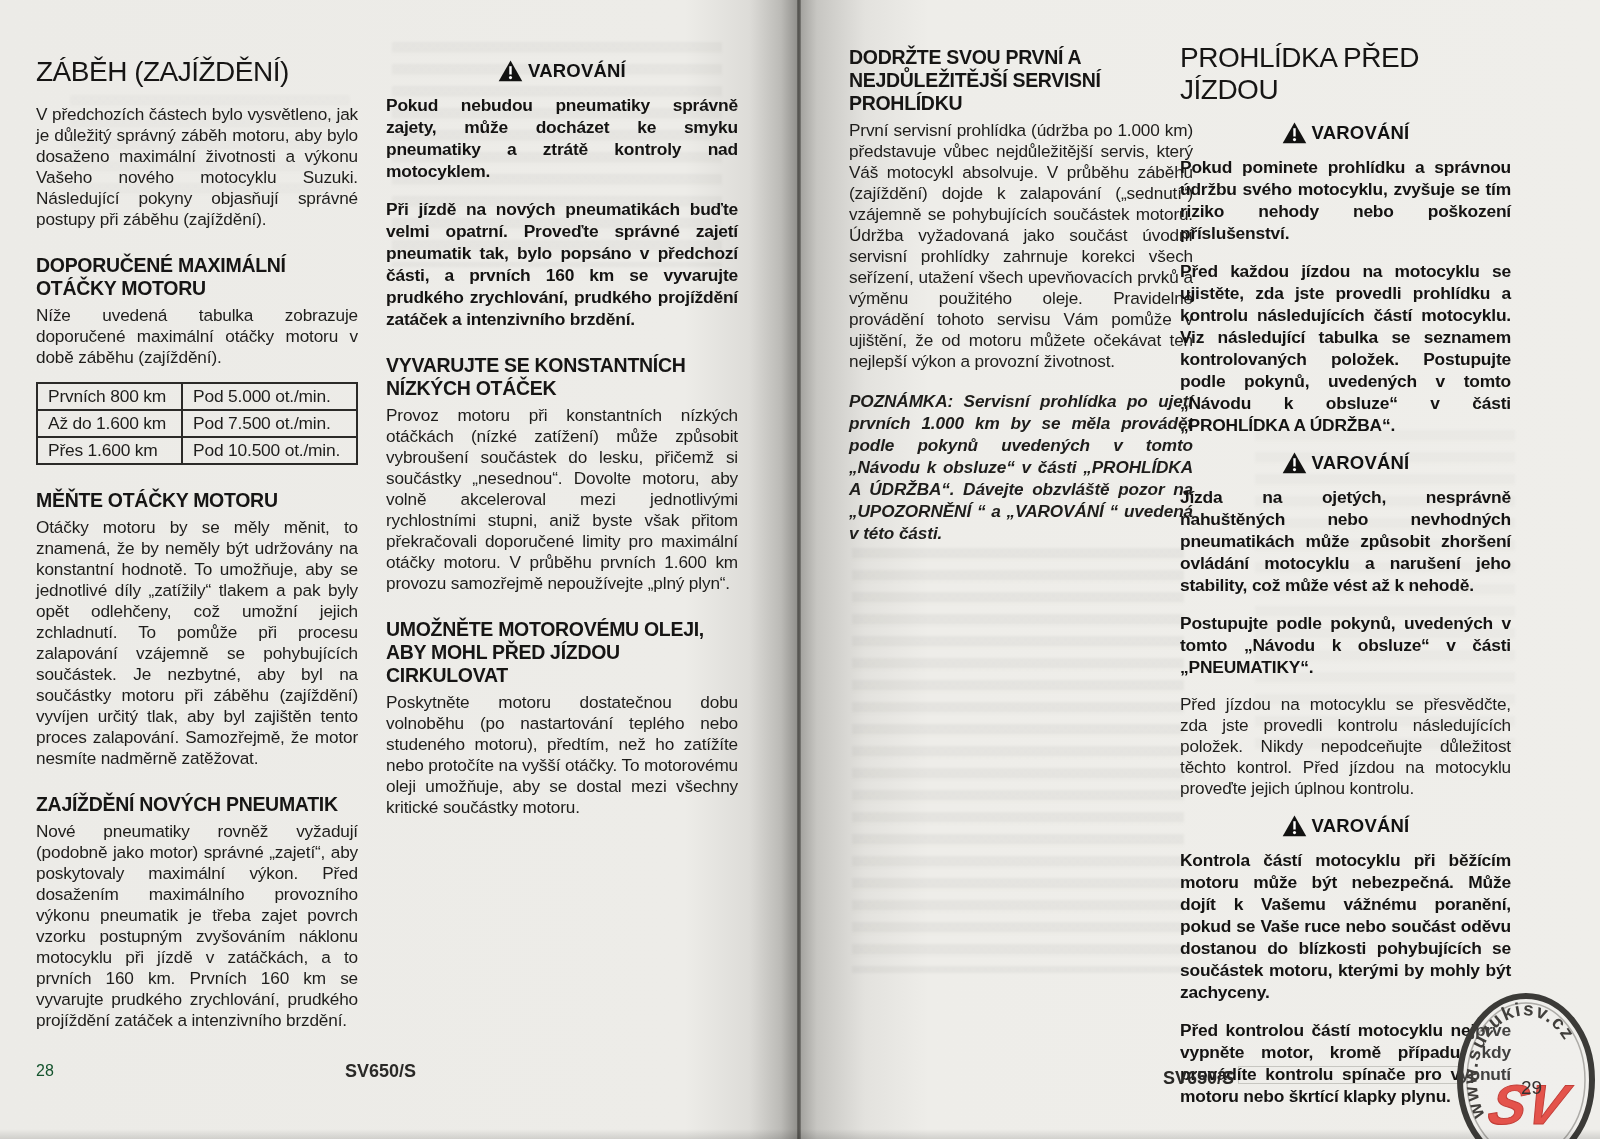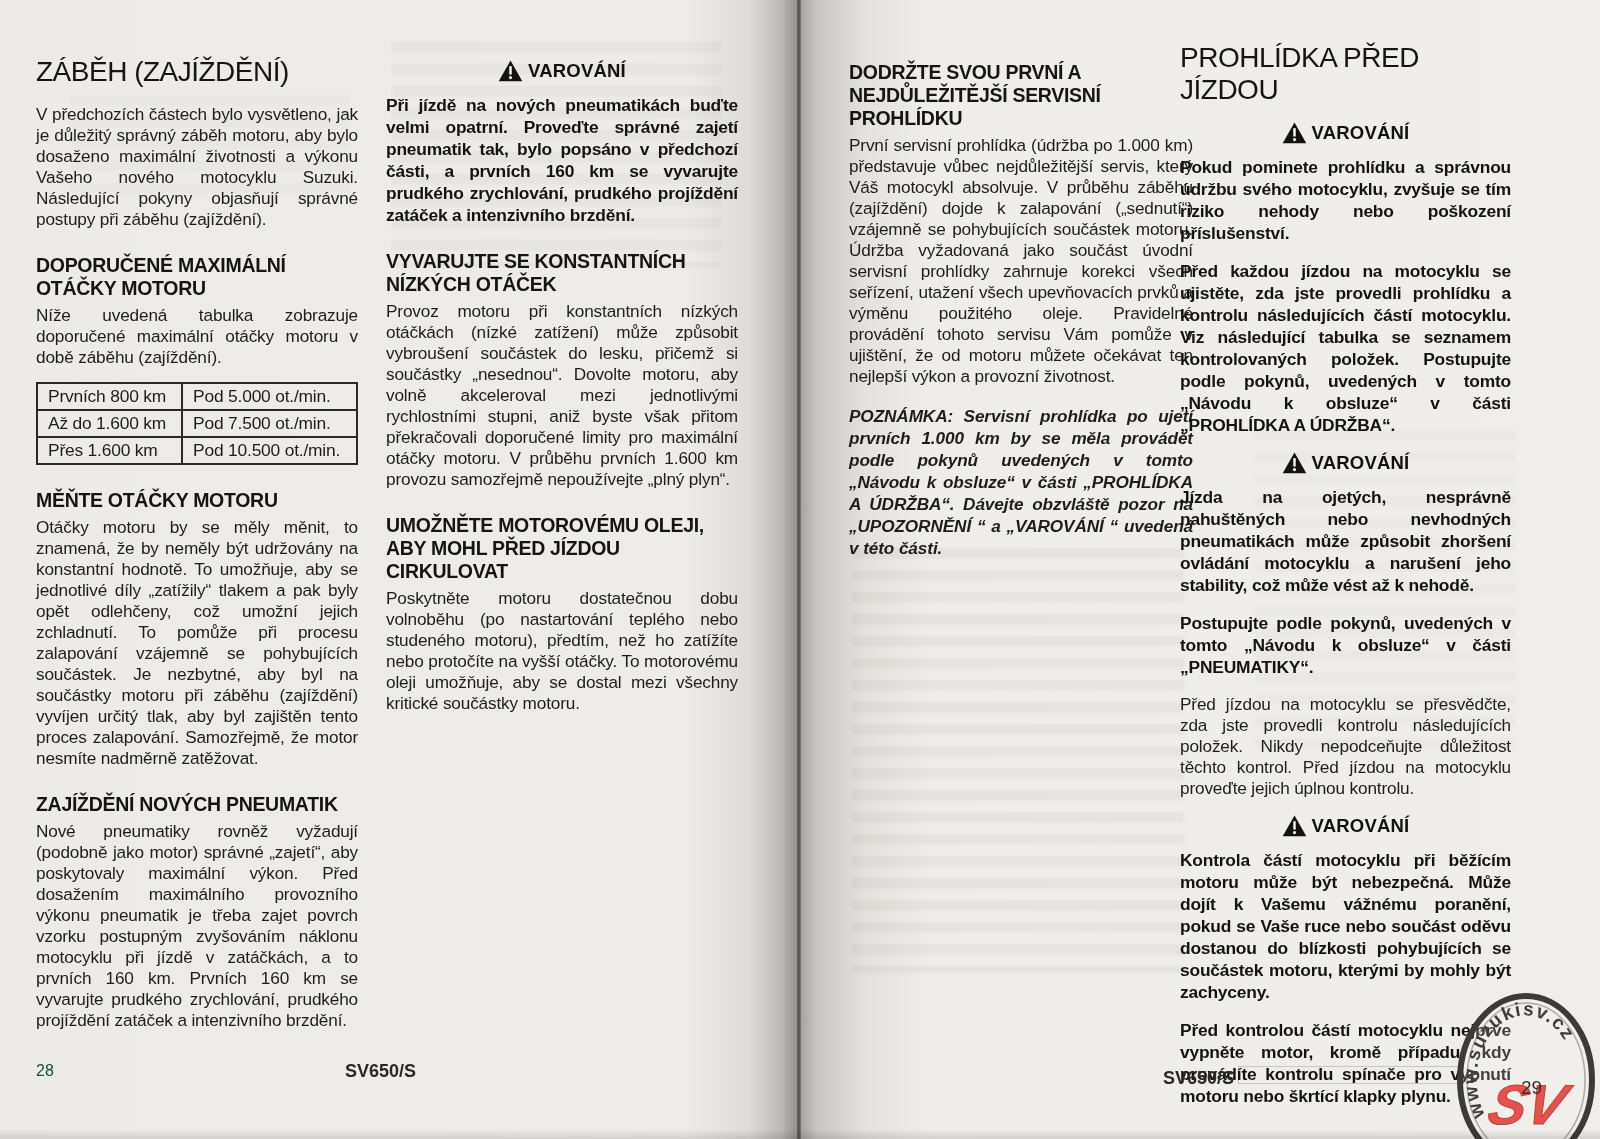--- a/index.html
+++ b/index.html
@@ -10,21 +10,21 @@
   .spine{position:absolute;left:797px;top:0;width:4px;height:1139px;
     background:linear-gradient(90deg,#6b6a66,#504f4b 50%,#7f7e7a);}
   .page-right{position:absolute;left:801px;top:0;width:799px;height:1139px;
     background:linear-gradient(90deg,#a5a4a0 0%,#c7c6c2 2%,#e3e2de 8%,#eeede9 16%,#efeeea 100%);}
   .spread::after{content:"";position:absolute;left:0;bottom:0;width:100%;height:10px;
     background:linear-gradient(180deg,rgba(0,0,0,0),rgba(0,0,0,0.12));pointer-events:none;}
 
   .col{position:absolute;}
   .h1{font-size:28px;font-weight:normal;letter-spacing:-0.5px;line-height:1.15;margin:0 0 16px;color:#161514;}
   .h2{font-size:19.5px;font-weight:bold;line-height:1.18;letter-spacing:-0.3px;margin:24px 0 5px;color:#161514;}
-  .h2.first{margin-top:15px;}
+  .h2.first{margin-top:0;}
   p.body{font-size:17.2px;line-height:21px;text-align:justify;margin:0 0 6px;letter-spacing:-0.15px;}
   p.bold{font-weight:bold;font-size:17.4px;line-height:22px;text-align:justify;margin:0 0 16px;letter-spacing:-0.2px;color:#141312;}
   p.note{font-style:italic;font-size:17.2px;line-height:22px;text-align:justify;margin:18px 0 0;letter-spacing:-0.1px;font-weight:bold;}
   .warn-head{display:flex;justify-content:center;align-items:center;gap:5px;
     font-weight:bold;font-size:18.5px;letter-spacing:0.2px;margin:10px 0 12px;color:#111;}
   .warn-head svg{display:block;}
 
   table.rpm{border-collapse:collapse;margin:14px 0 6px;}
   table.rpm td{border:2px solid #2b2a28;font-size:17.4px;letter-spacing:-0.2px;
     padding:1px 10px;height:23px;white-space:nowrap;}
@@ -85,20 +85,21 @@
 
   <div class="col" style="left:386px;top:50px;width:352px;">
     <div class="warn-head">
       <svg width="25" height="22" viewBox="0 0 25 22">
           <path d="M12.5 0.6 L24.3 21.2 H0.7 Z" fill="#121211"></path>
           <rect x="11.3" y="6.2" width="2.4" height="8.3" fill="#fff"></rect>
           <circle cx="12.5" cy="17.6" r="1.55" fill="#fff"></circle>
         </svg>
       <span>VAROVÁNÍ</span>
     </div>
+    <p class="bold">Pokud nebudou pneumatiky správně zajety, může docházet ke smyku pneumatiky a ztrátě kontroly nad motocyklem.</p>
     <p class="bold">Při jízdě na nových pneumatikách buďte velmi opatrní. Proveďte správné zajetí pneumatik tak, bylo popsáno v předchozí části, a prvních 160 km se vyvarujte prudkého zrychlování, prudkého projíždění zatáček a intenzivního brzdění.</p>
     <div class="h2">VYVARUJTE SE KONSTANTNÍCH NÍZKÝCH OTÁČEK</div>
     <p class="body">Provoz motoru při konstantních nízkých otáčkách (nízké zatížení) může způsobit vybroušení součástek do lesku, přičemž si součástky „nesednou“. Dovolte motoru, aby volně akceleroval mezi jednotlivými rychlostními stupni, aniž byste však přitom překračovali doporučené limity pro maximální otáčky motoru. V průběhu prvních 1.600 km provozu samozřejmě nepoužívejte „plný plyn“.</p>
     <div class="h2">UMOŽNĚTE MOTOROVÉMU OLEJI, ABY MOHL PŘED JÍZDOU CIRKULOVAT</div>
     <p class="body">Poskytněte motoru dostatečnou dobu volnoběhu (po nastartování teplého nebo studeného motoru), předtím, než ho zatížíte nebo protočíte na vyšší otáčky. To motorovému oleji umožňuje, aby se dostal mezi všechny kritické součástky motoru.</p>
   </div>
 
   <div class="col" style="left:849px;top:46px;width:344px;">
     <div class="h2 first">DODRŽTE SVOU PRVNÍ A NEJDŮLEŽITĚJŠÍ SERVISNÍ PROHLÍDKU</div>
     <p class="body">První servisní prohlídka (údržba po 1.000 km) představuje vůbec nejdůležitější servis, který Váš motocykl absolvuje. V průběhu záběhu (zajíždění) dojde k zalapování („sednutí“) vzájemně se pohybujících součástek motoru. Údržba vyžadovaná jako součást úvodní servisní prohlídky zahrnuje korekci všech seřízení, utažení všech upevňovacích prvků a výměnu použitého oleje. Pravidelné provádění tohoto servisu Vám pomůže v ujištění, že od motoru můžete očekávat ten nejlepší výkon a provozní životnost.</p>

